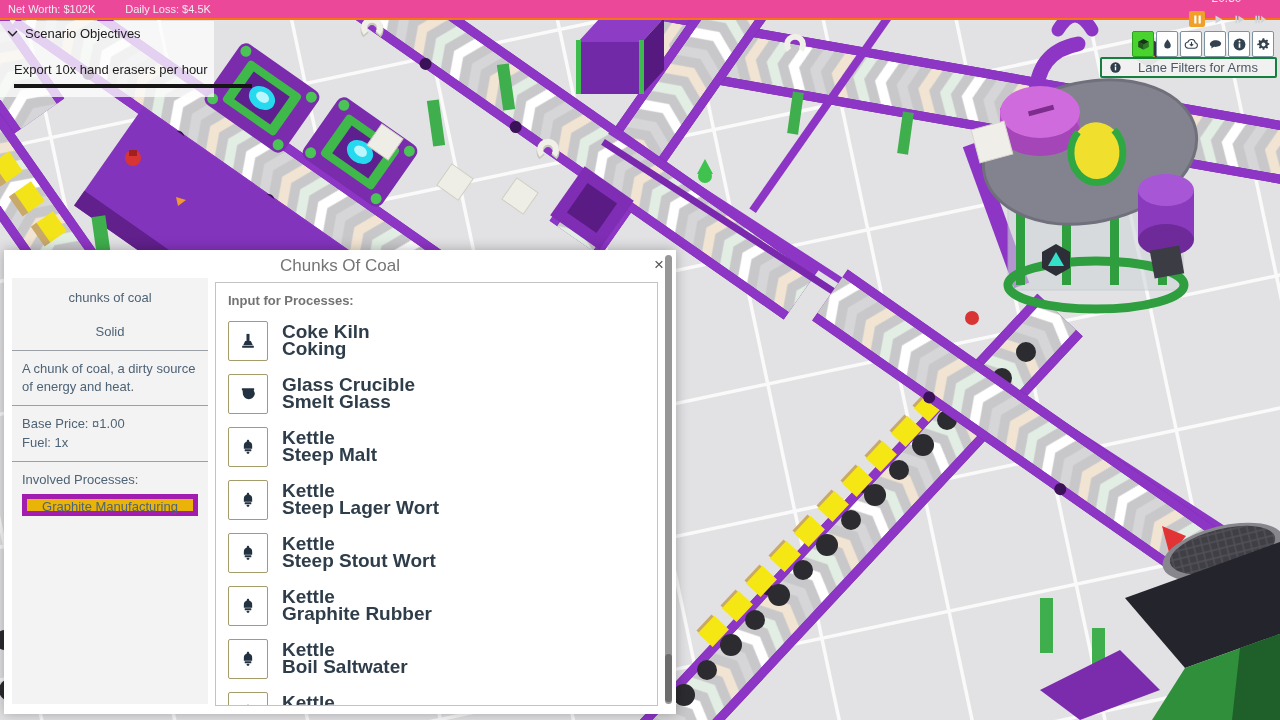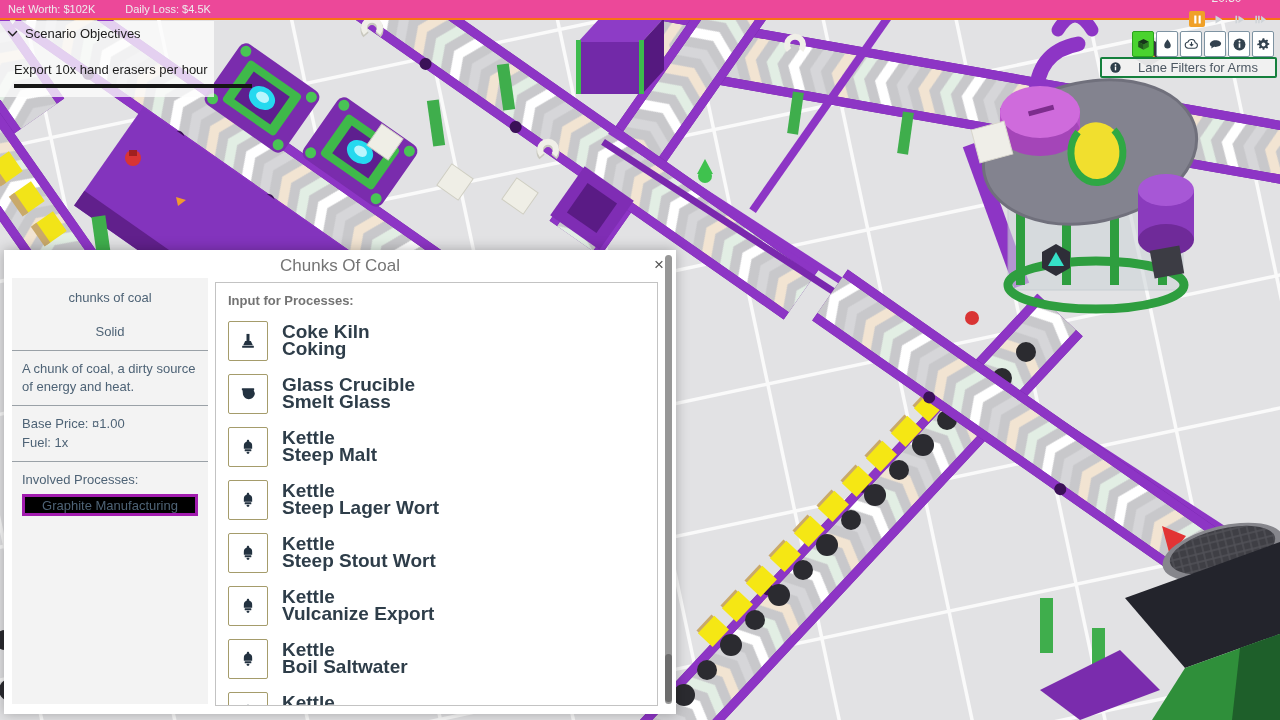--- a/index.html
+++ b/index.html
@@ -51,21 +51,21 @@
              font-size:17px;color:#555;line-height:24px;text-align:center;padding:0;}
   .left-panel{position:absolute;left:8px;top:28px;width:196px;bottom:10px;background:#f3f3f3;
               padding:11px 10px;font-size:13px;line-height:18px;}
   .lp-center{text-align:center;}
   .lp-name{margin-bottom:16px;}
   .lp-state{margin-bottom:4px;}
   .lp-div{border:none;border-top:1px solid #9aa1a7;margin:9px -10px;}
   .lp-desc{line-height:18px;}
   .lp-kv{line-height:18px;margin-top:1px;}
   .lp-label{margin:2px 0 5px;}
-  .proc-btn{display:block;width:100%;height:22px;border:3px solid #a21caf;background:#000000;
+  .proc-btn{display:block;width:100%;height:22px;border:5px solid #a21caf;background:#eab308;
             font-family:inherit;font-size:13px;color:#4e6376;padding:0;}
   .right-panel{position:absolute;left:211px;top:32px;width:443px;height:424px;
                border:1px solid #c3c3c3;padding:10px 12px;overflow:hidden;}
   .rp-header{font-size:13px;font-weight:bold;color:#737373;margin-bottom:13px;}
   .proc-item{display:flex;gap:14px;margin-bottom:13px;}
   .pi-box{width:40px;height:40px;min-width:40px;border:1px solid #a59c6b;border-radius:2px;
           background:#fff;display:flex;align-items:center;justify-content:center;color:#233240;}
   .pi-box svg{width:20px;height:20px;}
   .pi-text{padding-top:2px;}
   .pi-name,.pi-process{font-size:19px;font-weight:bold;color:#2e3d49;line-height:17px;}
@@ -631,21 +631,21 @@
           <div class="proc-item">
             <span class="pi-box">
               <svg viewBox="0 0 24 24" fill="currentColor" xmlns="http://www.w3.org/2000/svg">
                 <path d="M12 3.2c.8 0 1.4.6 1.4 1.3v.9A5.2 5.2 0 0 1 17 10.5V14H7v-3.5a5.2 5.2 0 0 1 3.6-5V4.5c0-.7.6-1.3 1.4-1.3z"></path>
                 <rect x="8" y="14.6" width="8" height="2.4" rx="0.6"></rect>
                 <rect x="10.6" y="17.8" width="2.8" height="2.2" rx="0.5"></rect>
               </svg>
             </span>
             <span class="pi-text">
               <div class="pi-name">Kettle</div>
-              <div class="pi-process">Vulcanize Export</div>
+              <div class="pi-process">Graphite Rubber</div>
             </span>
           </div>
 
           <div class="proc-item">
             <span class="pi-box">
               <svg viewBox="0 0 24 24" fill="currentColor" xmlns="http://www.w3.org/2000/svg">
                 <path d="M12 3.2c.8 0 1.4.6 1.4 1.3v.9A5.2 5.2 0 0 1 17 10.5V14H7v-3.5a5.2 5.2 0 0 1 3.6-5V4.5c0-.7.6-1.3 1.4-1.3z"></path>
                 <rect x="8" y="14.6" width="8" height="2.4" rx="0.6"></rect>
                 <rect x="10.6" y="17.8" width="2.8" height="2.2" rx="0.5"></rect>
               </svg>

